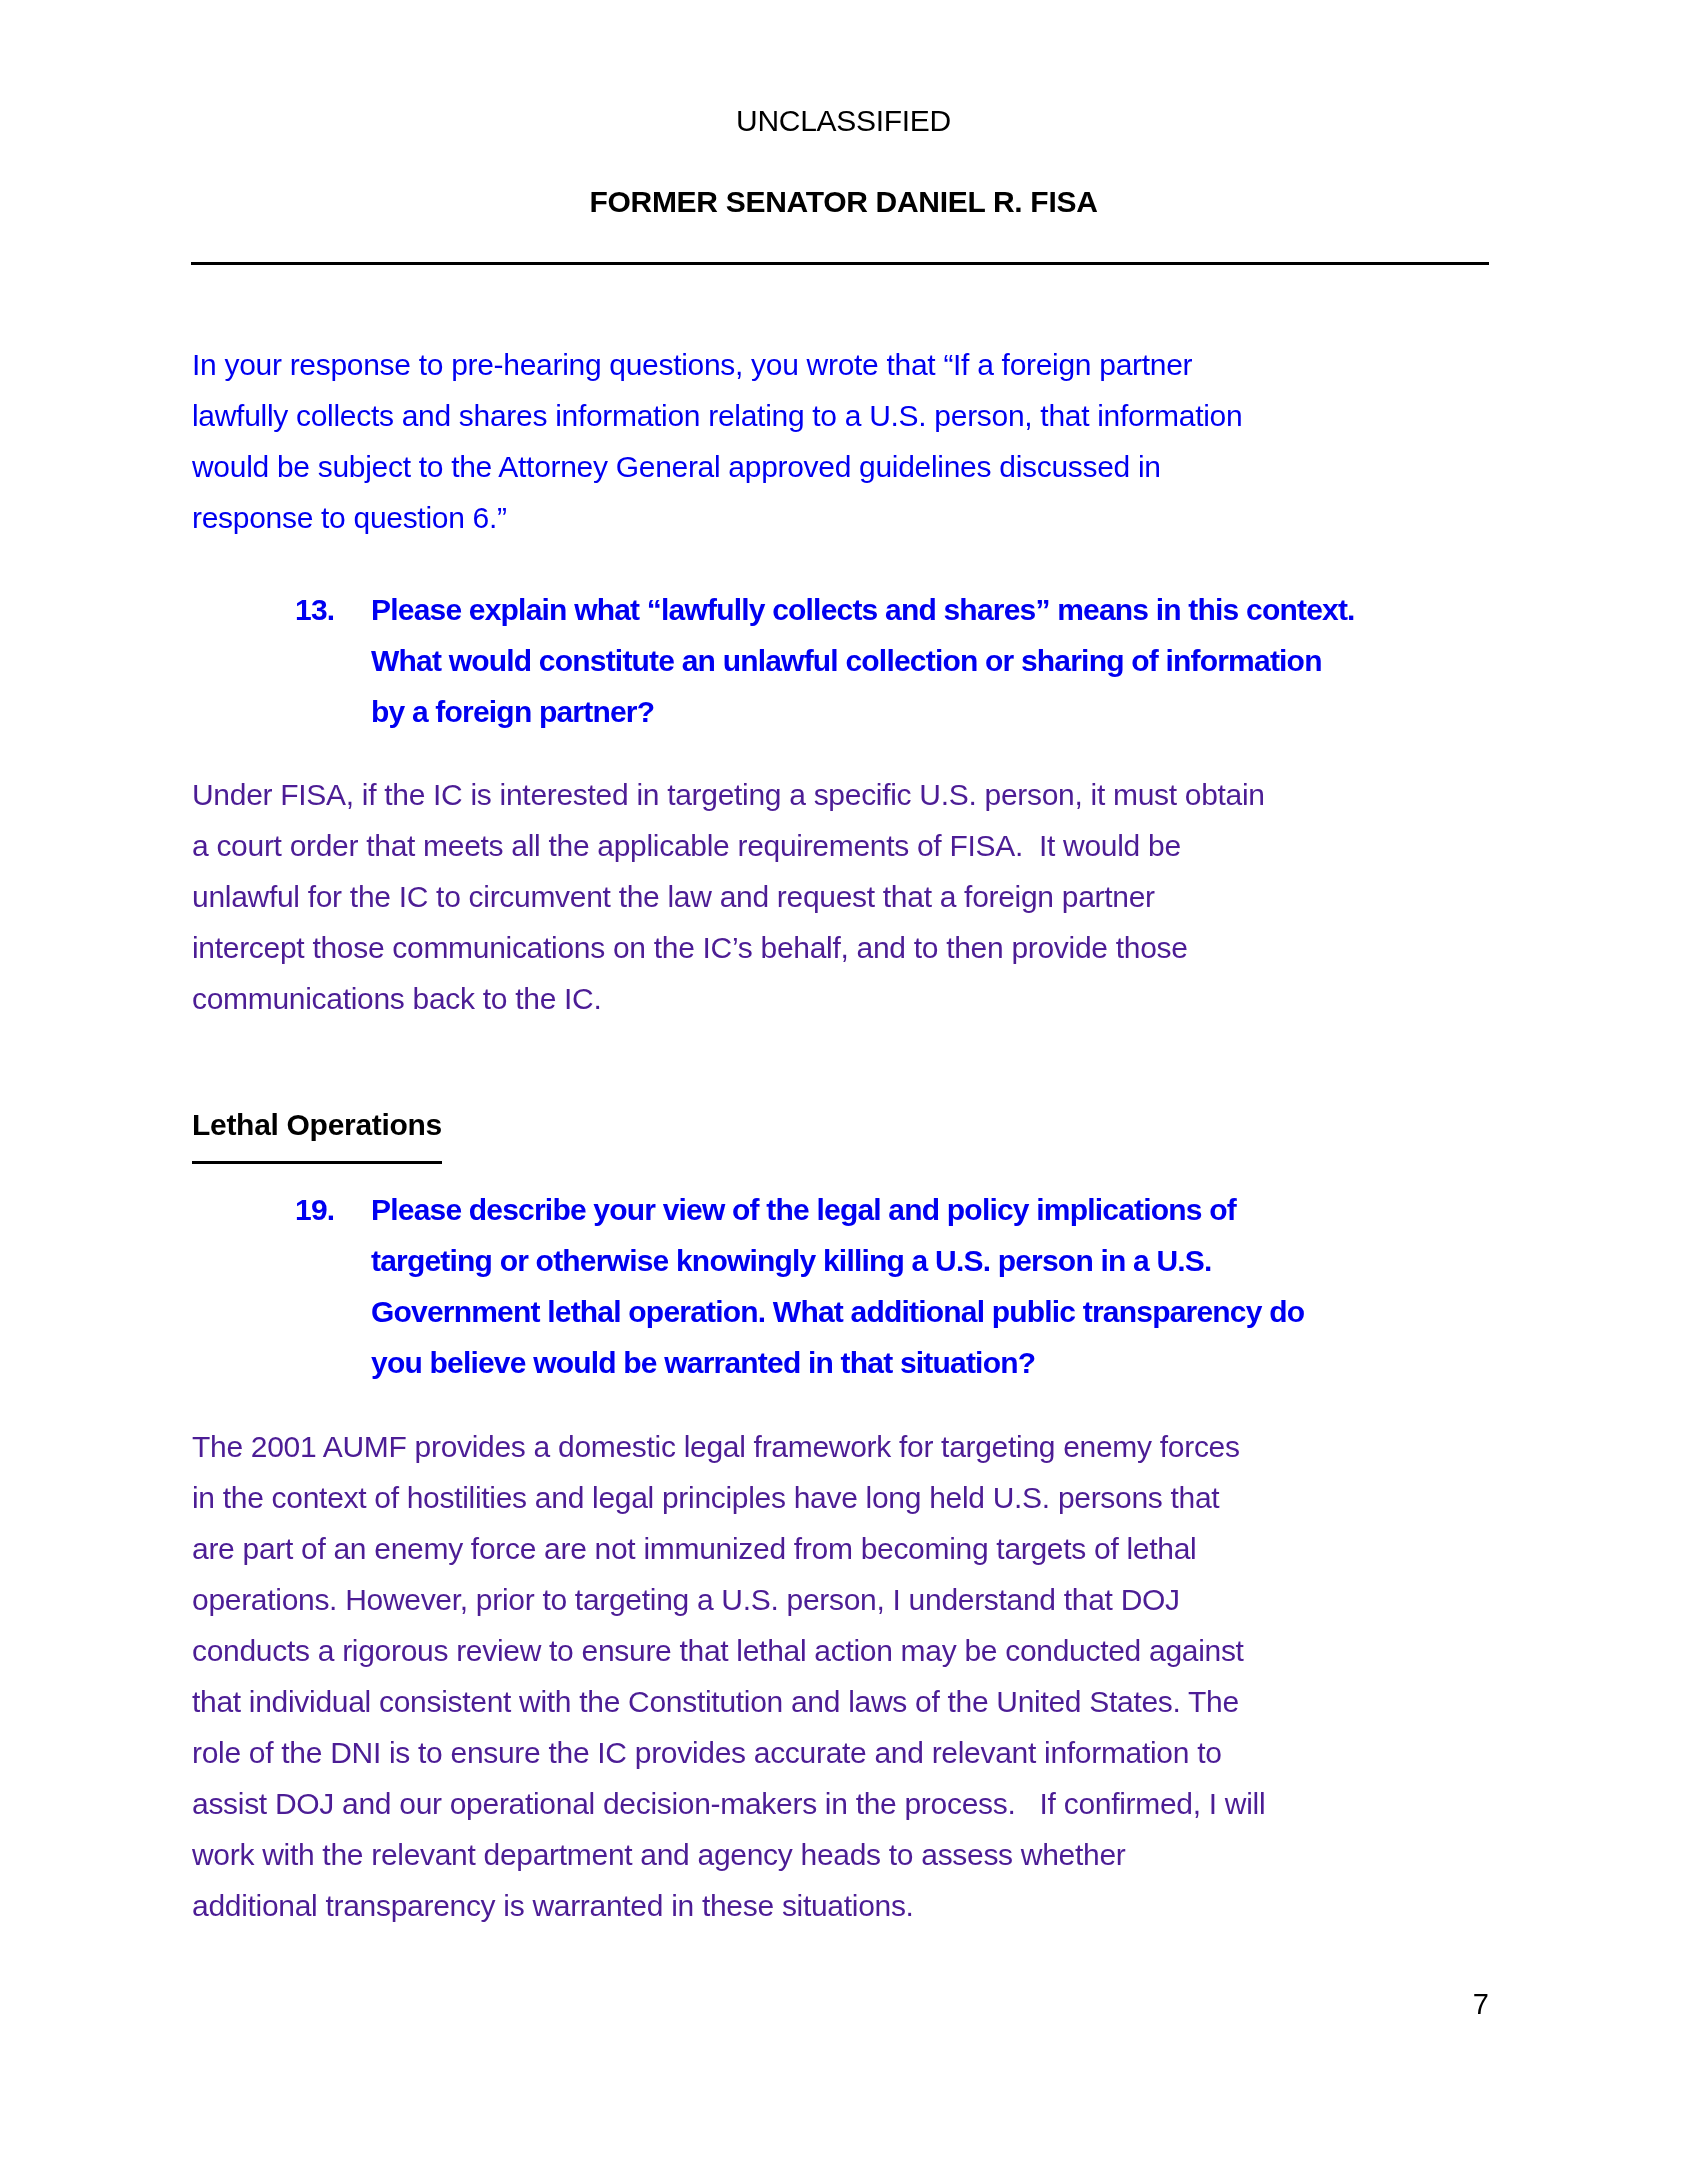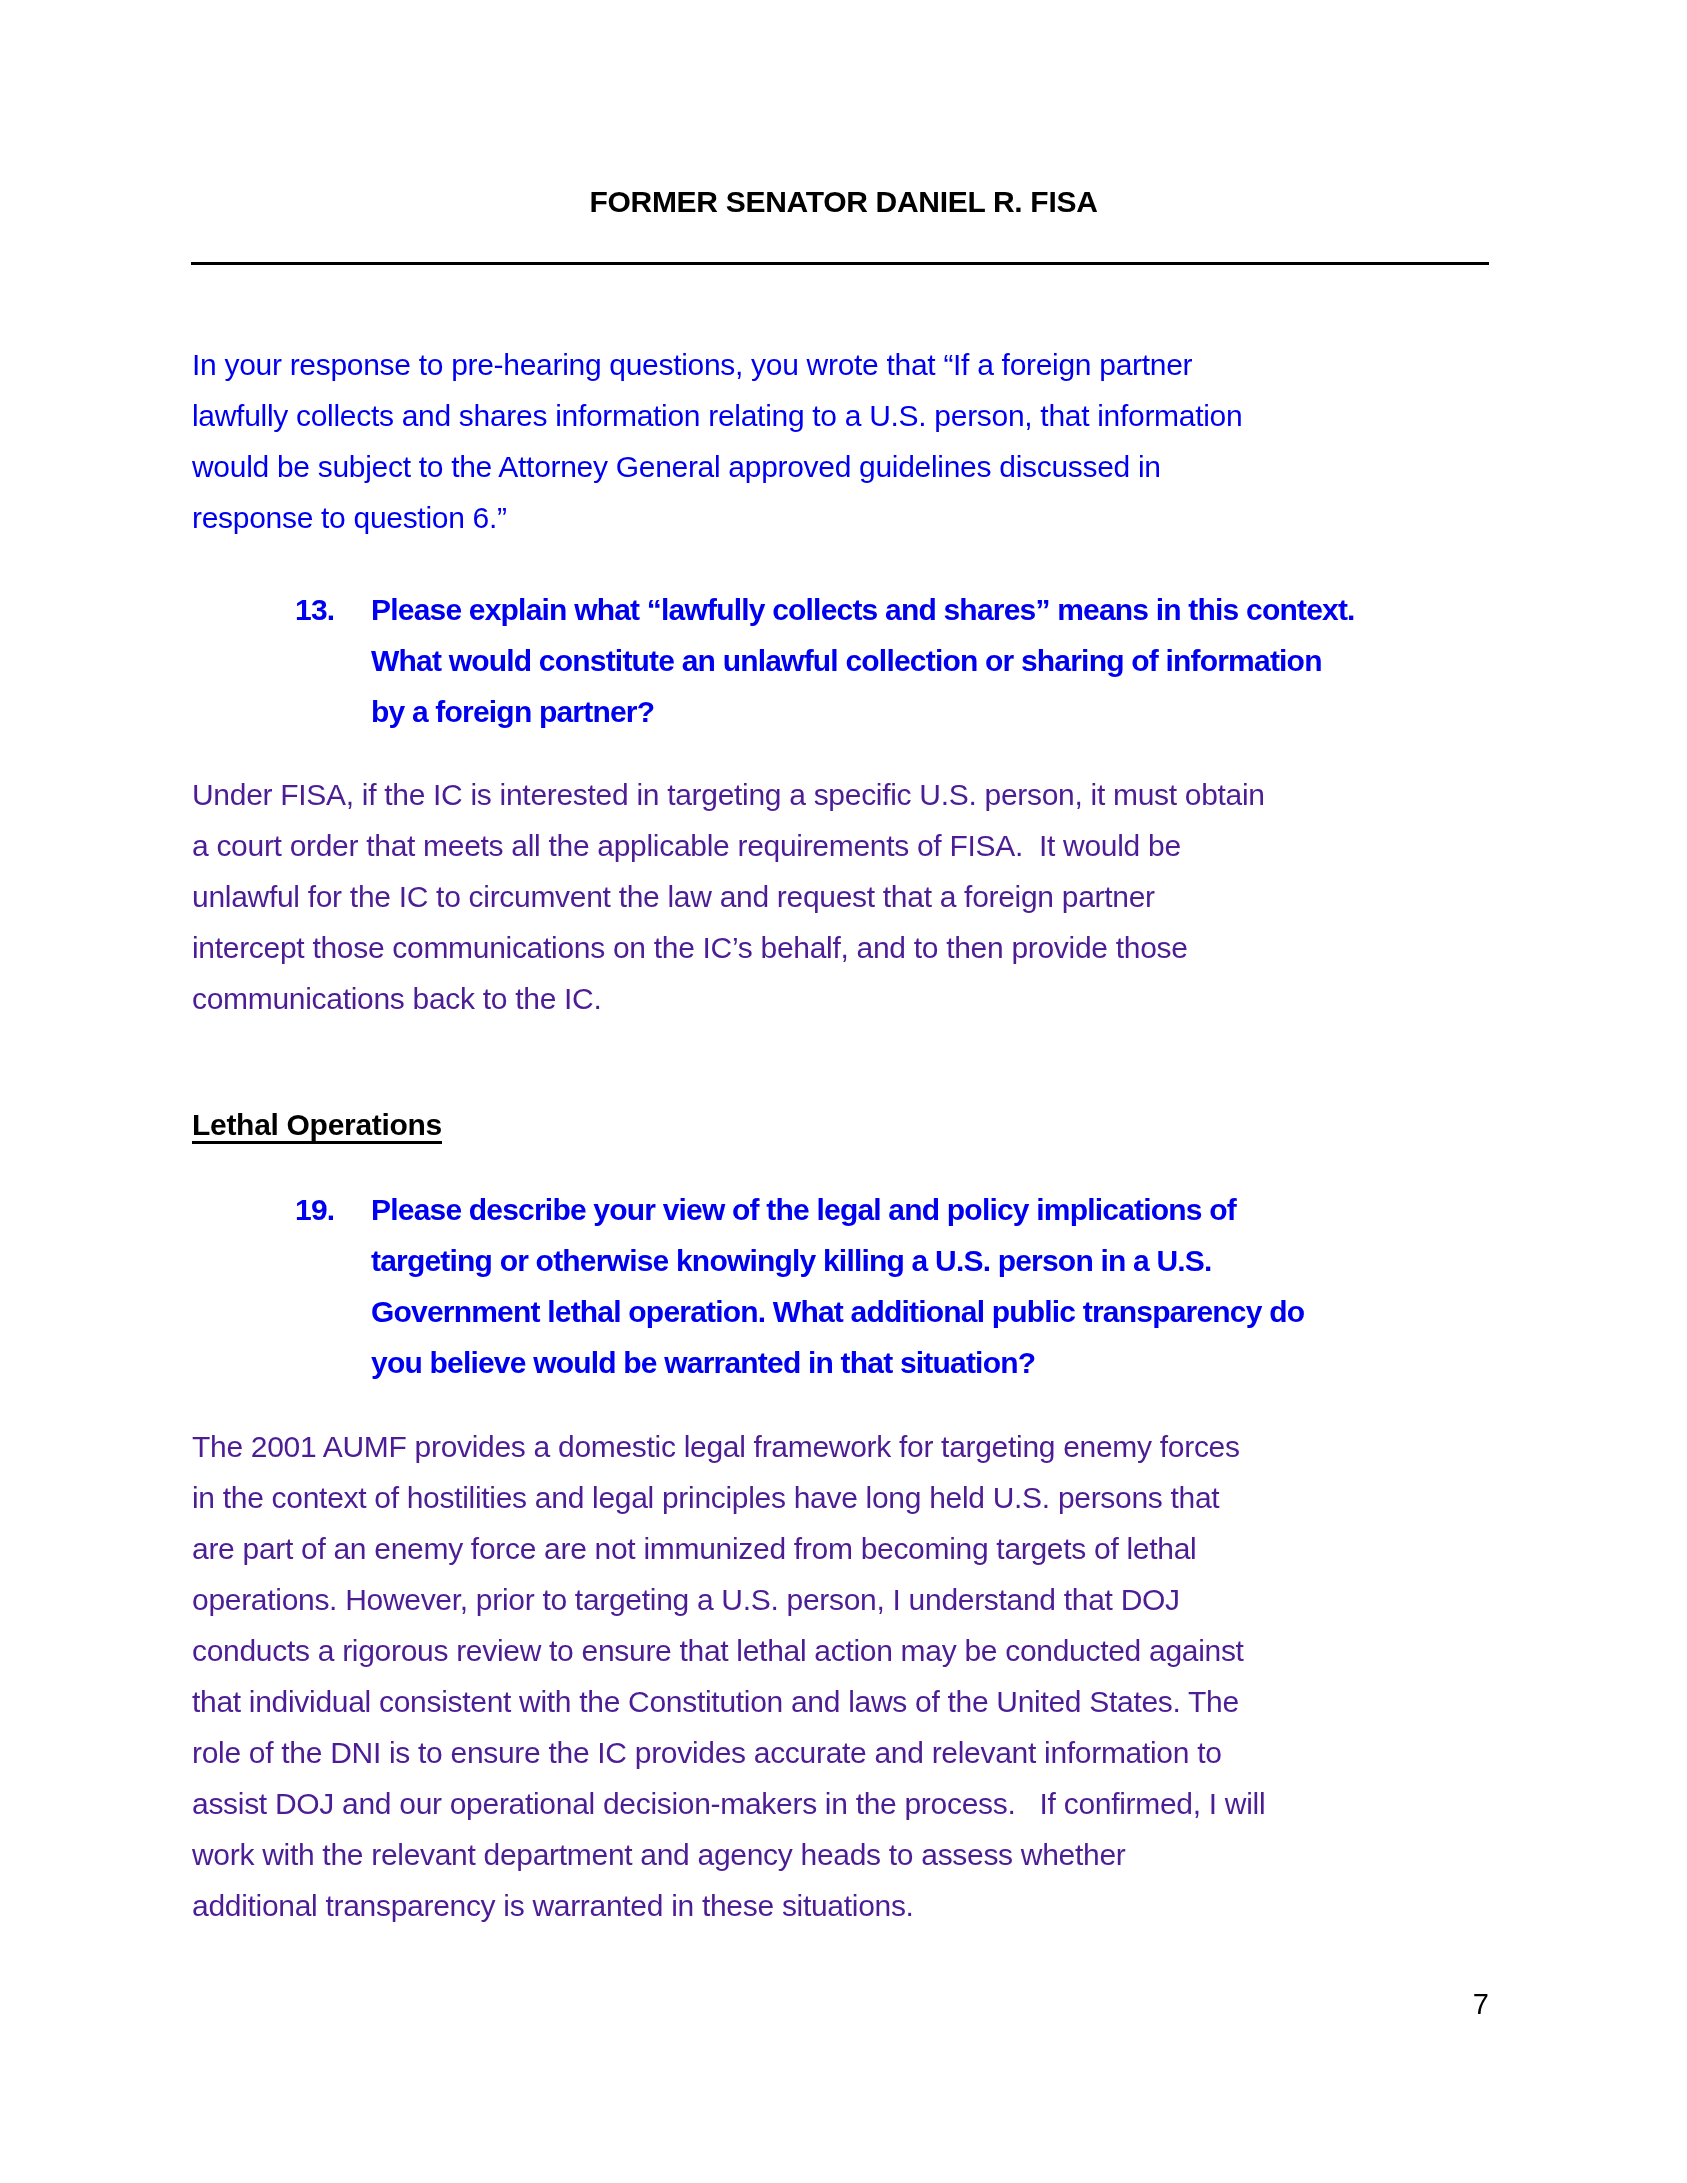--- a/index.html
+++ b/index.html
@@ -81,38 +81,39 @@
     position: absolute;
     top: 1106px;
     left: 192px;
     font-size: 30px;
     font-weight: bold;
     letter-spacing: -0.3px;
     line-height: 37px;
   }
   .section-heading .underline {
     border-bottom: 3.3px solid #000000;
-    padding-bottom: 0;
+    padding-bottom: 20px;
   }
   .page-number {
     position: absolute;
     top: 1988px;
     left: 192px;
     width: 1297px;
     text-align: right;
     font-size: 29px;
     line-height: 32px;
     color: #000000;
   }
 </style>
 </head>
 <body>
 
 <div class="page">
 
+  <div class="classification">UNCLASSIFIED</div>
 
   <div class="doc-title">
     <div>FORMER SENATOR DANIEL R. FISA</div>
   </div>
 
   <div class="title-rule"></div>
 
   <div class="para blue" style="top:339px">In your response to pre-hearing questions, you wrote that “If a foreign partner
 lawfully collects and shares information relating to a U.S. person, that information
 would be subject to the Attorney General approved guidelines discussed in

